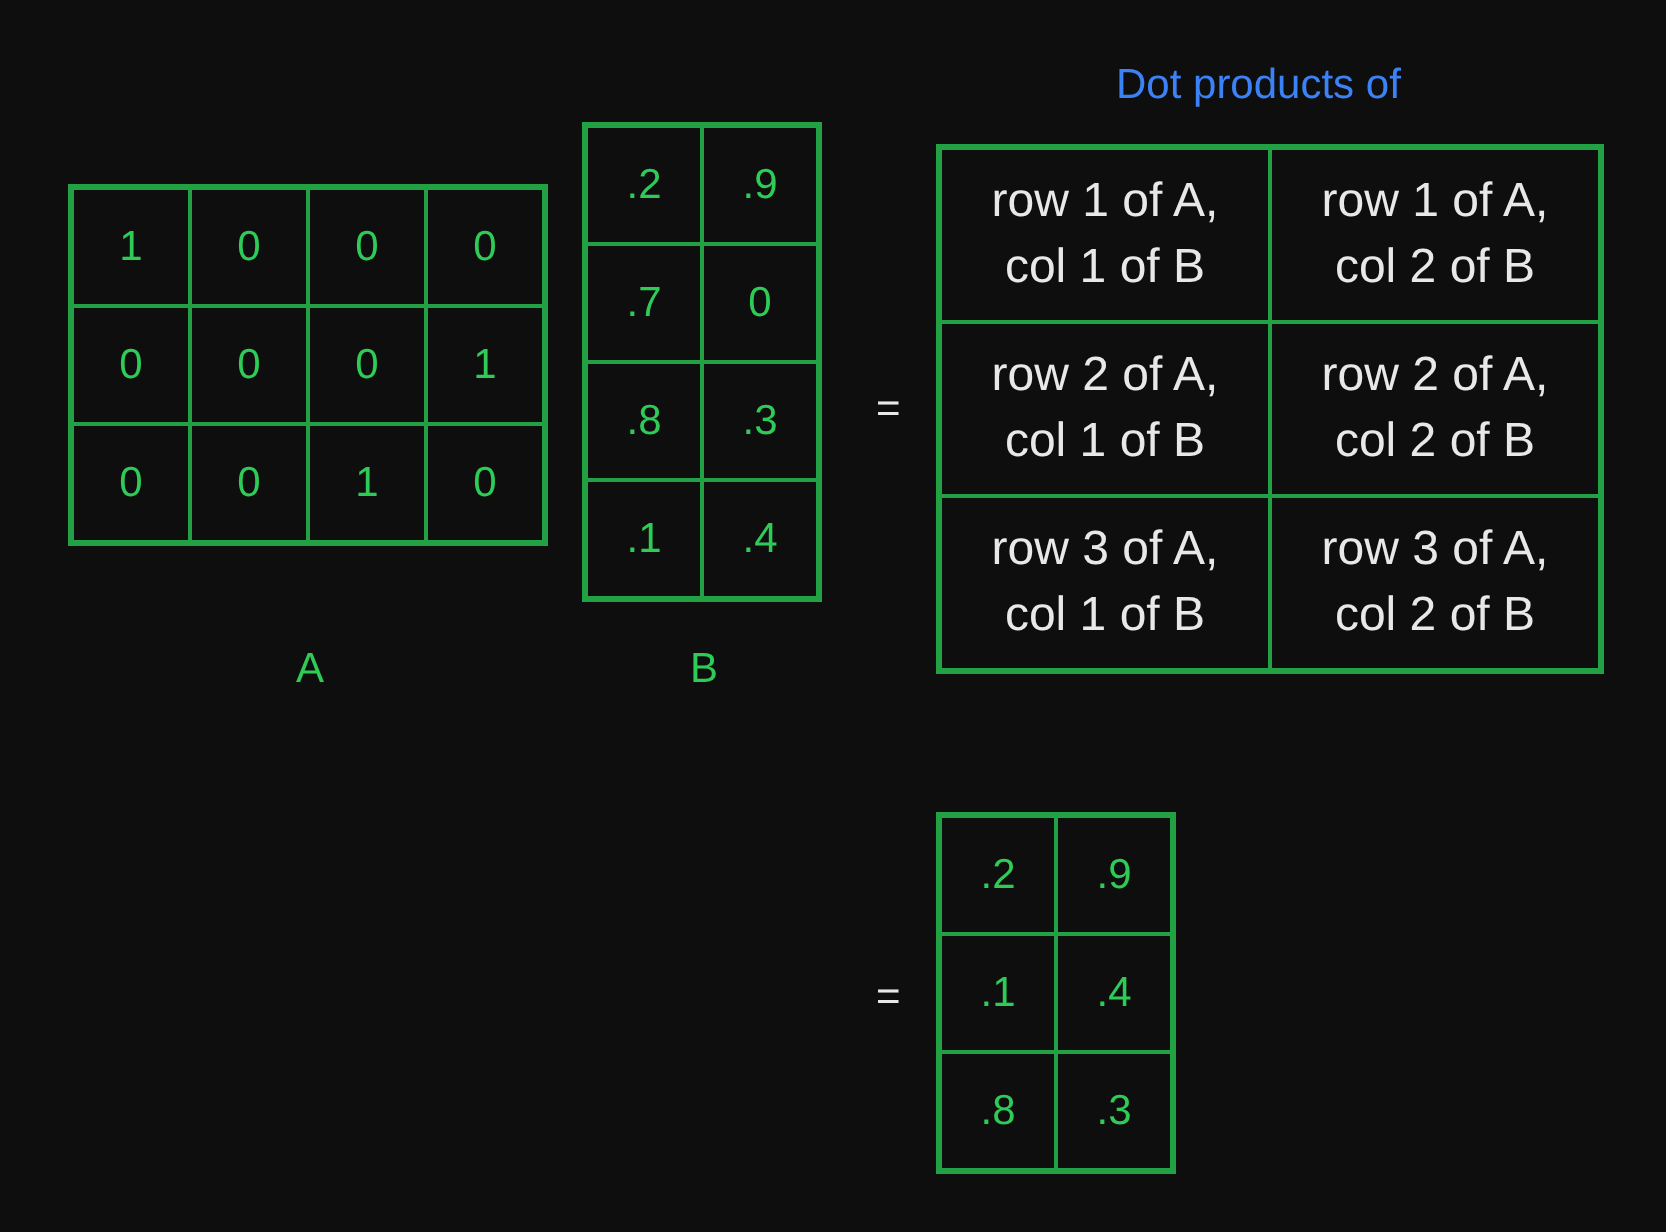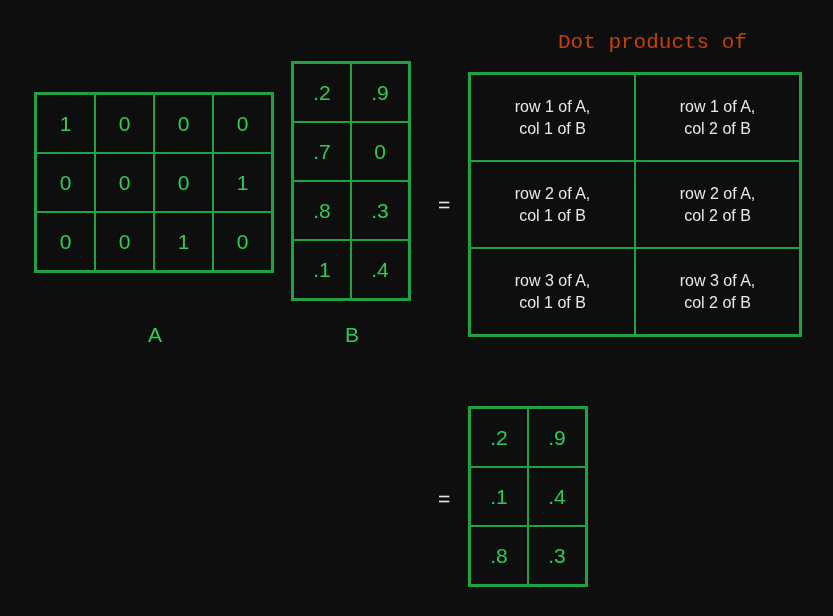--- a/index.html
+++ b/index.html
@@ -20,21 +20,21 @@
   .cell {
     border: 1px solid #22a144;
     display: flex;
     align-items: center;
     justify-content: center;
     color: #2ecc57;
     font-size: 21px;
   }
   .result .cell {
     color: #e8e8e8;
-    font-size: 16px;
+    font-size: 24px;
     line-height: 1.35;
     text-align: center;
     padding: 4px 8px;
   }
   
   #matA {
     left: 34px; top: 92px;
     width: 240px;
     grid-template-columns: repeat(4, 1fr);
     grid-template-rows: repeat(3, 59px);
@@ -59,22 +59,21 @@
     width: 120px;
     grid-template-columns: repeat(2, 1fr);
     grid-template-rows: repeat(3, 59px);
   }
   .label {
     position: absolute;
     color: #2ecc57;
     font-size: 21px;
   }
   .title {
-    color: #c2410c;
-    font-family: Liberation Mono, monospace;
+    color: #3b82f6;
   }
   #labA { left: 148px; top: 323px; }
   #labB { left: 345px; top: 323px; }
   #labTitle { left: 558px; top: 31px; font-size: 21px; }
   #eq1 { left: 438px; top: 193px; color: #e8e8e8; }
   #eq2 { left: 438px; top: 487px; color: #e8e8e8; }
 </style>
 </head>
 <body>
 

